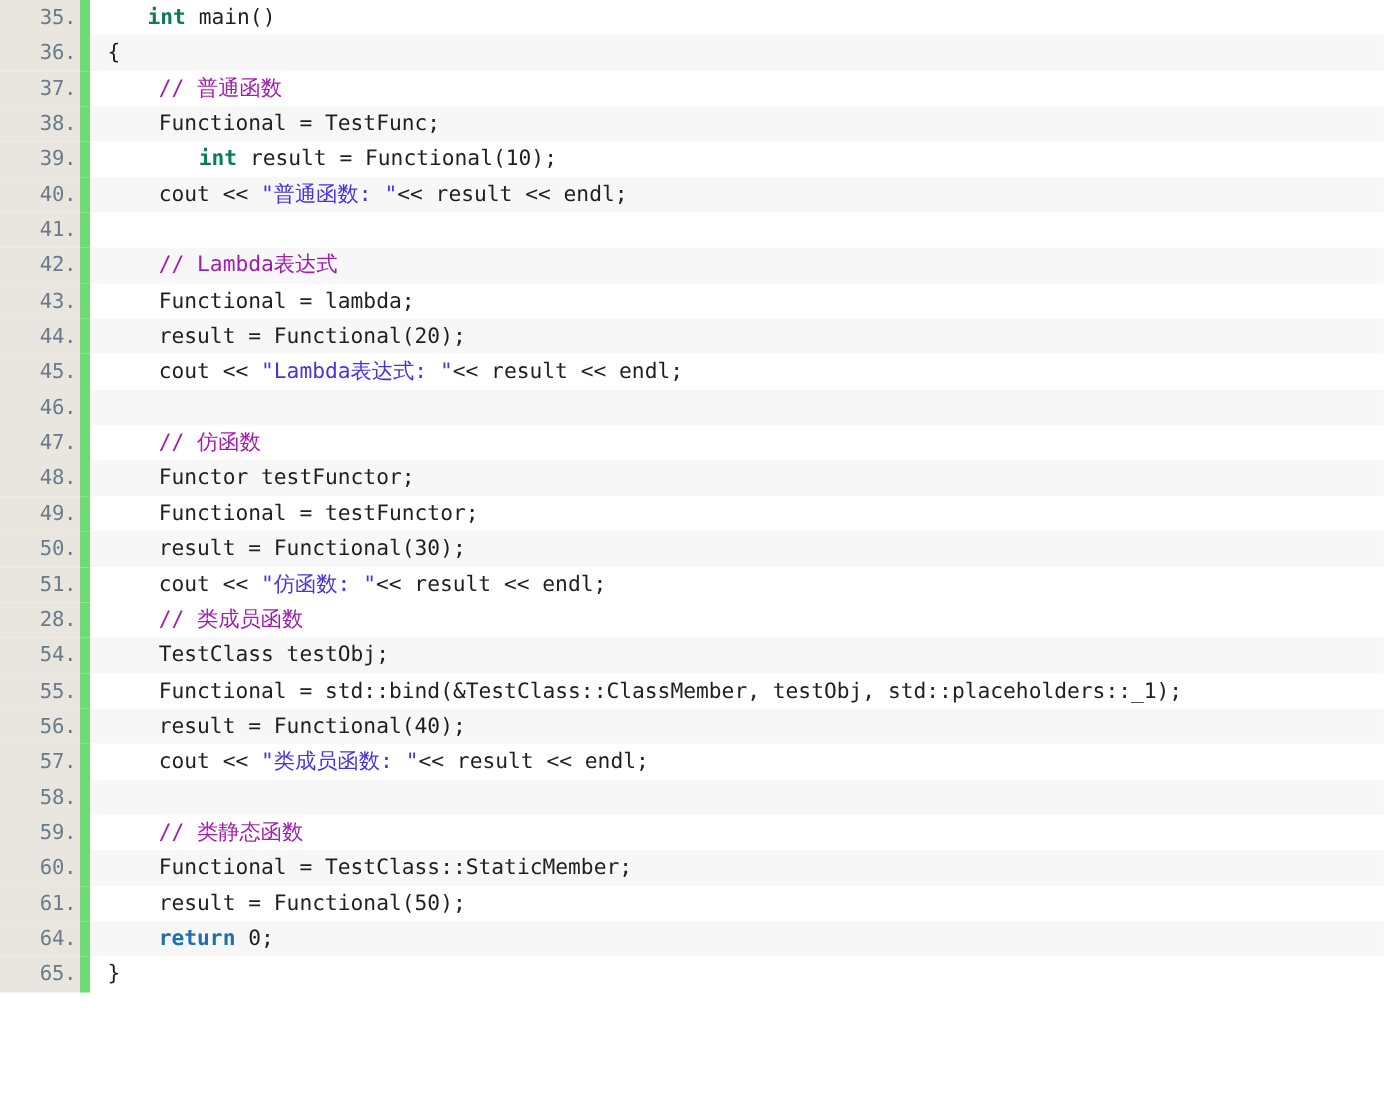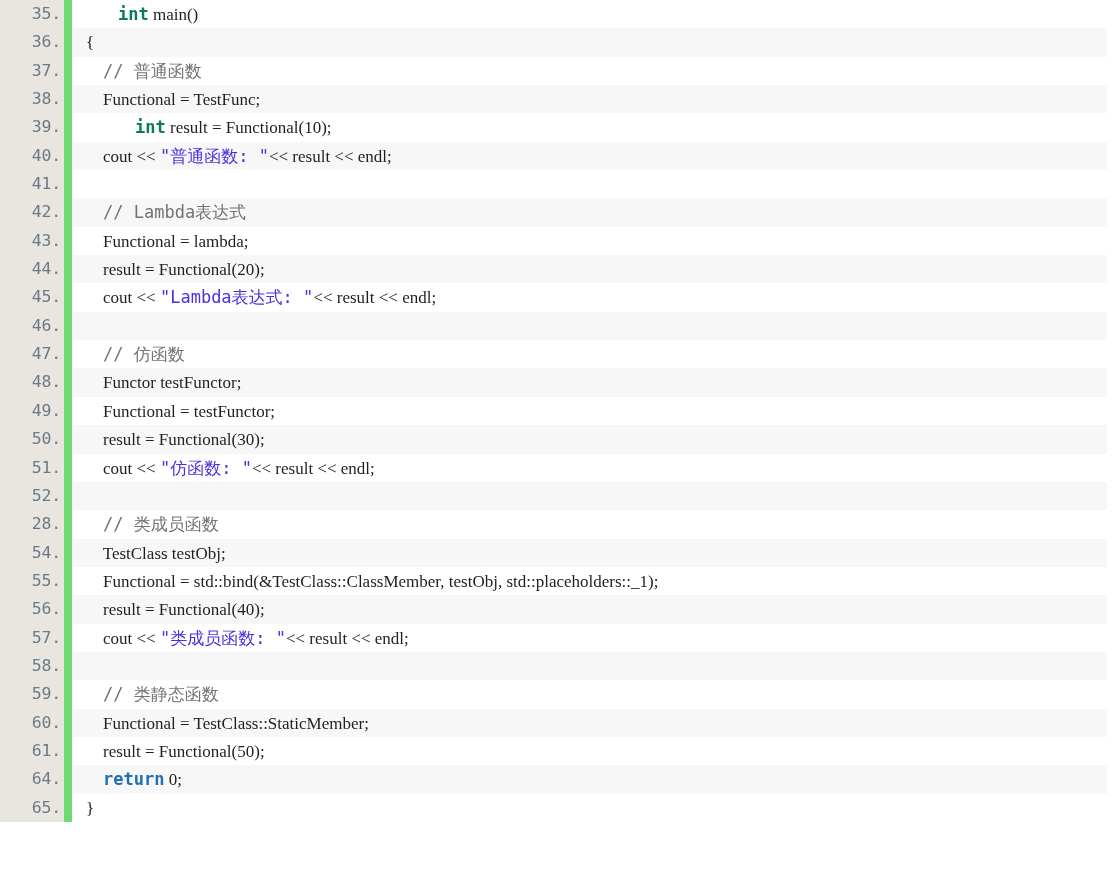--- a/index.html
+++ b/index.html
@@ -60,23 +60,23 @@
     line-height: 28.35px;
     color: #1f1f1f;
     white-space: pre;
     letter-spacing: 0px;
     overflow: hidden;
   }
 
   
   .tok-kw       { color: #0d7a5f; font-weight: bold; margin-left: 32px; }
   .tok-kw-ret   { color: #1f6fb2; font-weight: bold; text-align: center; }
-  .tok-comment  { color: #737373; }
+  .tok-comment  { color: #a21caf; }
   .tok-string   { color: #4a31e0; }
-  .tok-plain    { color: #1f1f1f; font-family: Liberation Serif, serif; }
+  .tok-plain    { color: #1f1f1f; }
 </style>
 </head>
 <body>
 
 <div id="code-block">
   <div id="code-rows">
       <div class="code-row odd-row">
         <div class="line-number">35.</div>
         <div class="gutter-bar"></div>
         <div class="code-text"><span class="tok-kw">int</span><span class="tok-plain"> main()</span></div>
@@ -154,25 +154,20 @@
       <div class="code-row even-row">
         <div class="line-number">50.</div>
         <div class="gutter-bar"></div>
         <div class="code-text"><span class="tok-plain">    result = Functional(30);</span></div>
       </div>
       <div class="code-row odd-row">
         <div class="line-number">51.</div>
         <div class="gutter-bar"></div>
         <div class="code-text"><span class="tok-plain">    cout &lt;&lt; </span><span class="tok-string">"仿函数: "</span><span class="tok-plain">&lt;&lt; result &lt;&lt; endl;</span></div>
       </div>
-      <div class="code-row even-row">
-        <div class="line-number">52.</div>
-        <div class="gutter-bar"></div>
-        <div class="code-text"></div>
-      </div>
       <div class="code-row odd-row">
         <div class="line-number">28.</div>
         <div class="gutter-bar"></div>
         <div class="code-text"><span class="tok-plain">    </span><span class="tok-comment">// 类成员函数</span></div>
       </div>
       <div class="code-row even-row">
         <div class="line-number">54.</div>
         <div class="gutter-bar"></div>
         <div class="code-text"><span class="tok-plain">    TestClass testObj;</span></div>
       </div>

